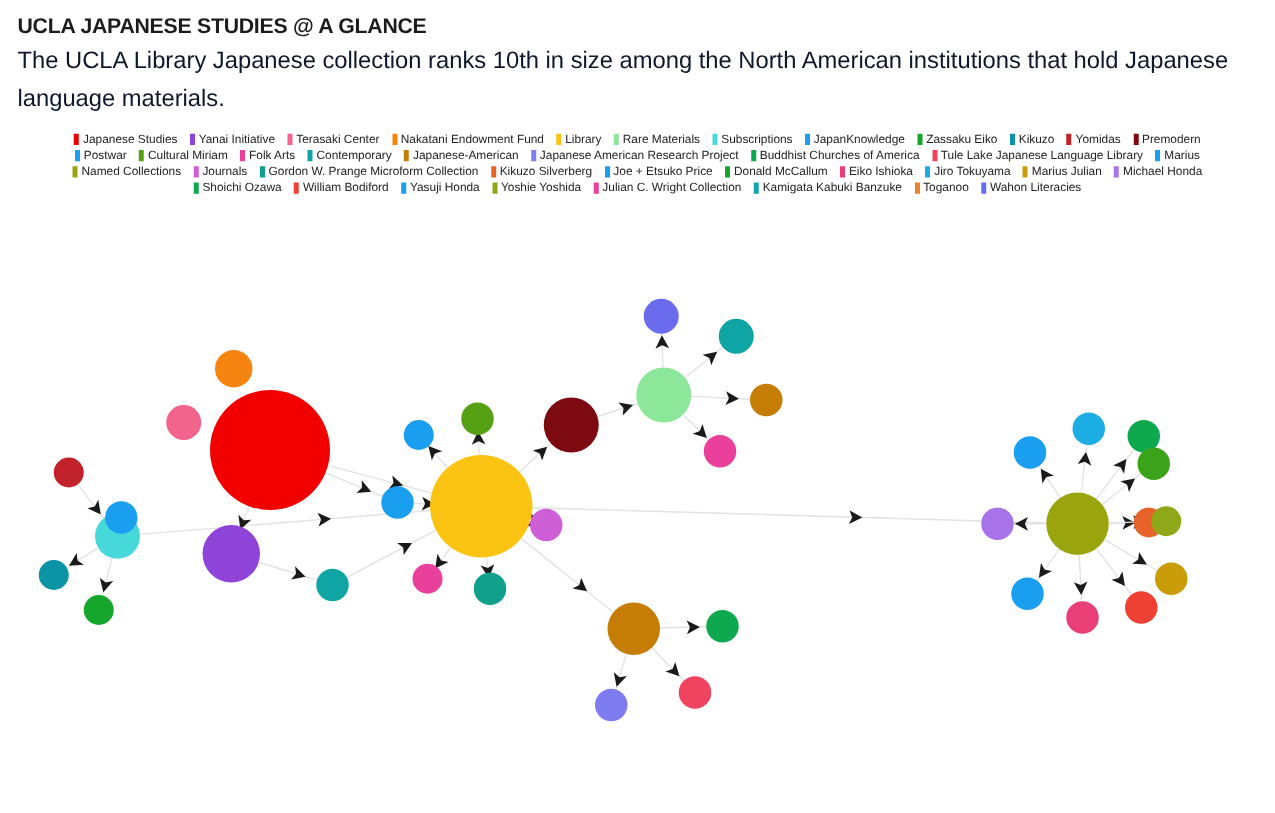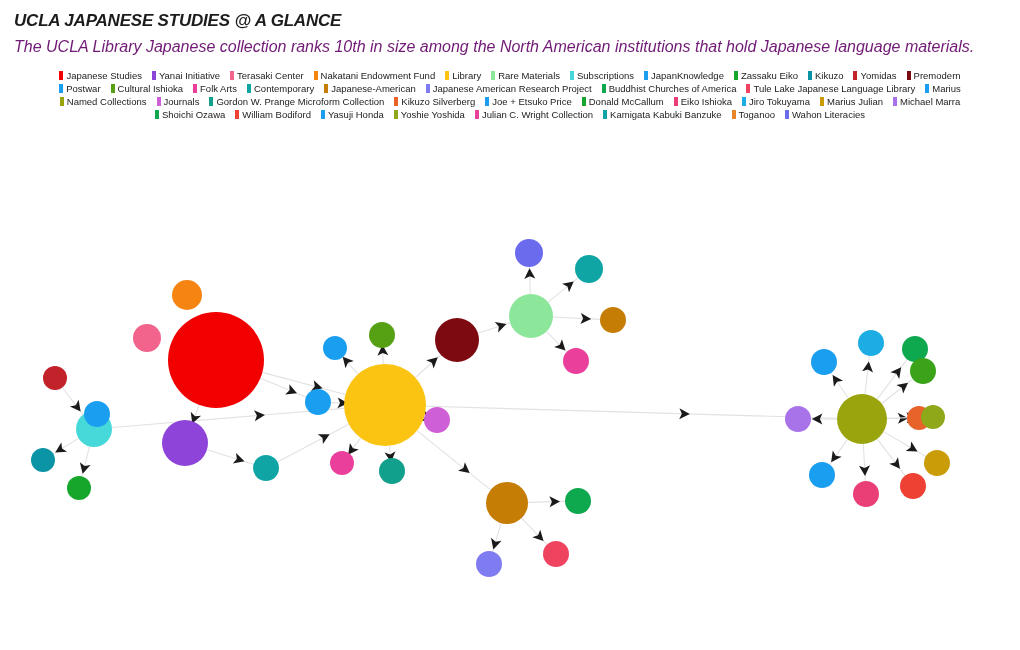--- a/index.html
+++ b/index.html
@@ -15,34 +15,33 @@
     overflow: hidden;
     position: relative;
   }
   #page {
     position: relative;
     width: 1020px;
     height: 650px;
   }
   .header {
     padding: 10px 14px 0 14px;
-    font-style: italic;
   }
   .title {
     font-size: 17px;
     font-weight: bold;
     letter-spacing: -0.2px;
     color: #1c1c1c;
     margin: 0 0 3px 0;
     line-height: 1.25;
   }
   .subtitle {
-    font-size: 16px;
+    font-size: 19px;
     font-weight: normal;
-    color: #701a75;
+    color: #0f172a;
     margin: 0;
     line-height: 1.62;
     max-width: 985px;
   }
   .legend {
     margin: 9px 0 0 0;
     padding: 0 8px;
   }
   .legend-row {
     display: flex;
@@ -161,21 +160,21 @@
           <span class="legend-label">Premodern</span>
         </span>
       </div>
       <div class="legend-row">
         <span class="legend-item">
           <span class="legend-swatch" style="background: rgb(26, 158, 240);"></span>
           <span class="legend-label">Postwar</span>
         </span>
         <span class="legend-item">
           <span class="legend-swatch" style="background: rgb(86, 160, 19);"></span>
-          <span class="legend-label">Cultural Ishioka</span>
+          <span class="legend-label">Cultural Miriam</span>
         </span>
         <span class="legend-item">
           <span class="legend-swatch" style="background: rgb(234, 63, 154);"></span>
           <span class="legend-label">Folk Arts</span>
         </span>
         <span class="legend-item">
           <span class="legend-swatch" style="background: rgb(16, 165, 165);"></span>
           <span class="legend-label">Contemporary</span>
         </span>
         <span class="legend-item">
@@ -231,21 +230,21 @@
         <span class="legend-item">
           <span class="legend-swatch" style="background: rgb(29, 173, 229);"></span>
           <span class="legend-label">Jiro Tokuyama</span>
         </span>
         <span class="legend-item">
           <span class="legend-swatch" style="background: rgb(201, 156, 8);"></span>
           <span class="legend-label">Marius Julian</span>
         </span>
         <span class="legend-item">
           <span class="legend-swatch" style="background: rgb(168, 115, 232);"></span>
-          <span class="legend-label">Michael Marra</span>
+          <span class="legend-label">Michael Honda</span>
         </span>
       </div>
       <div class="legend-row">
         <span class="legend-item">
           <span class="legend-swatch" style="background: rgb(14, 168, 78);"></span>
           <span class="legend-label">Shoichi Ozawa</span>
         </span>
         <span class="legend-item">
           <span class="legend-swatch" style="background: rgb(239, 65, 51);"></span>
           <span class="legend-label">William Bodiford</span>

